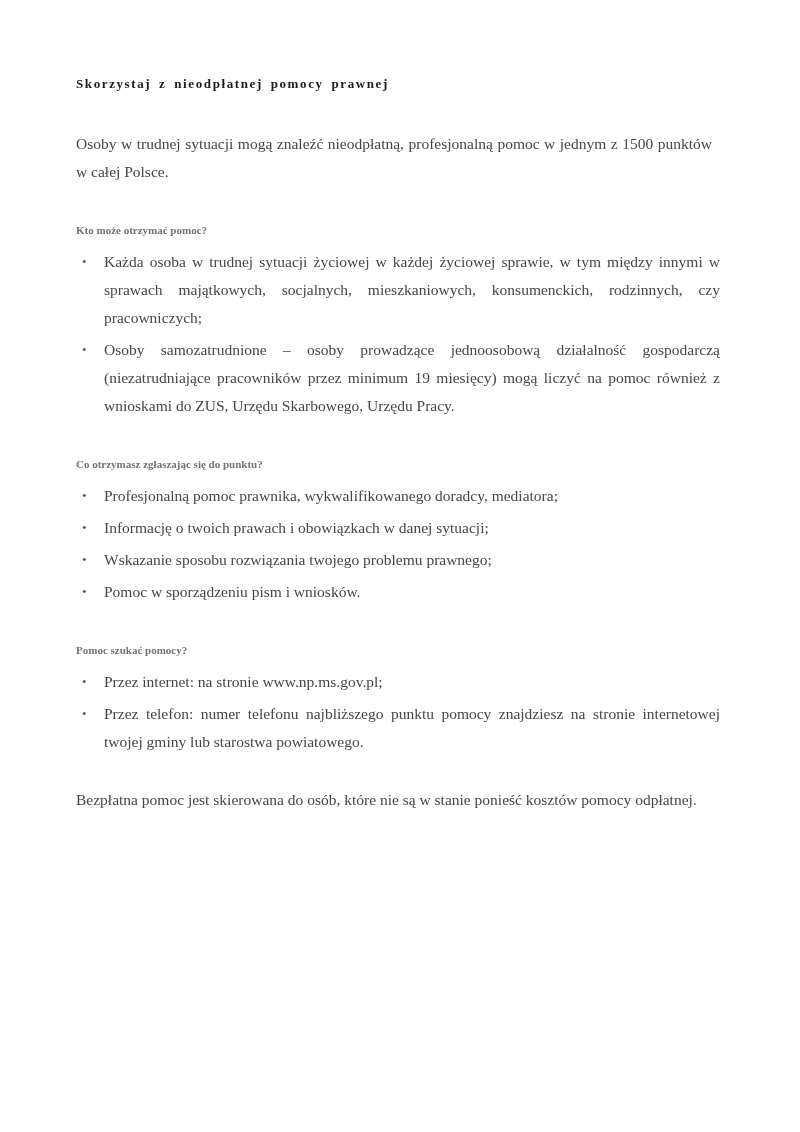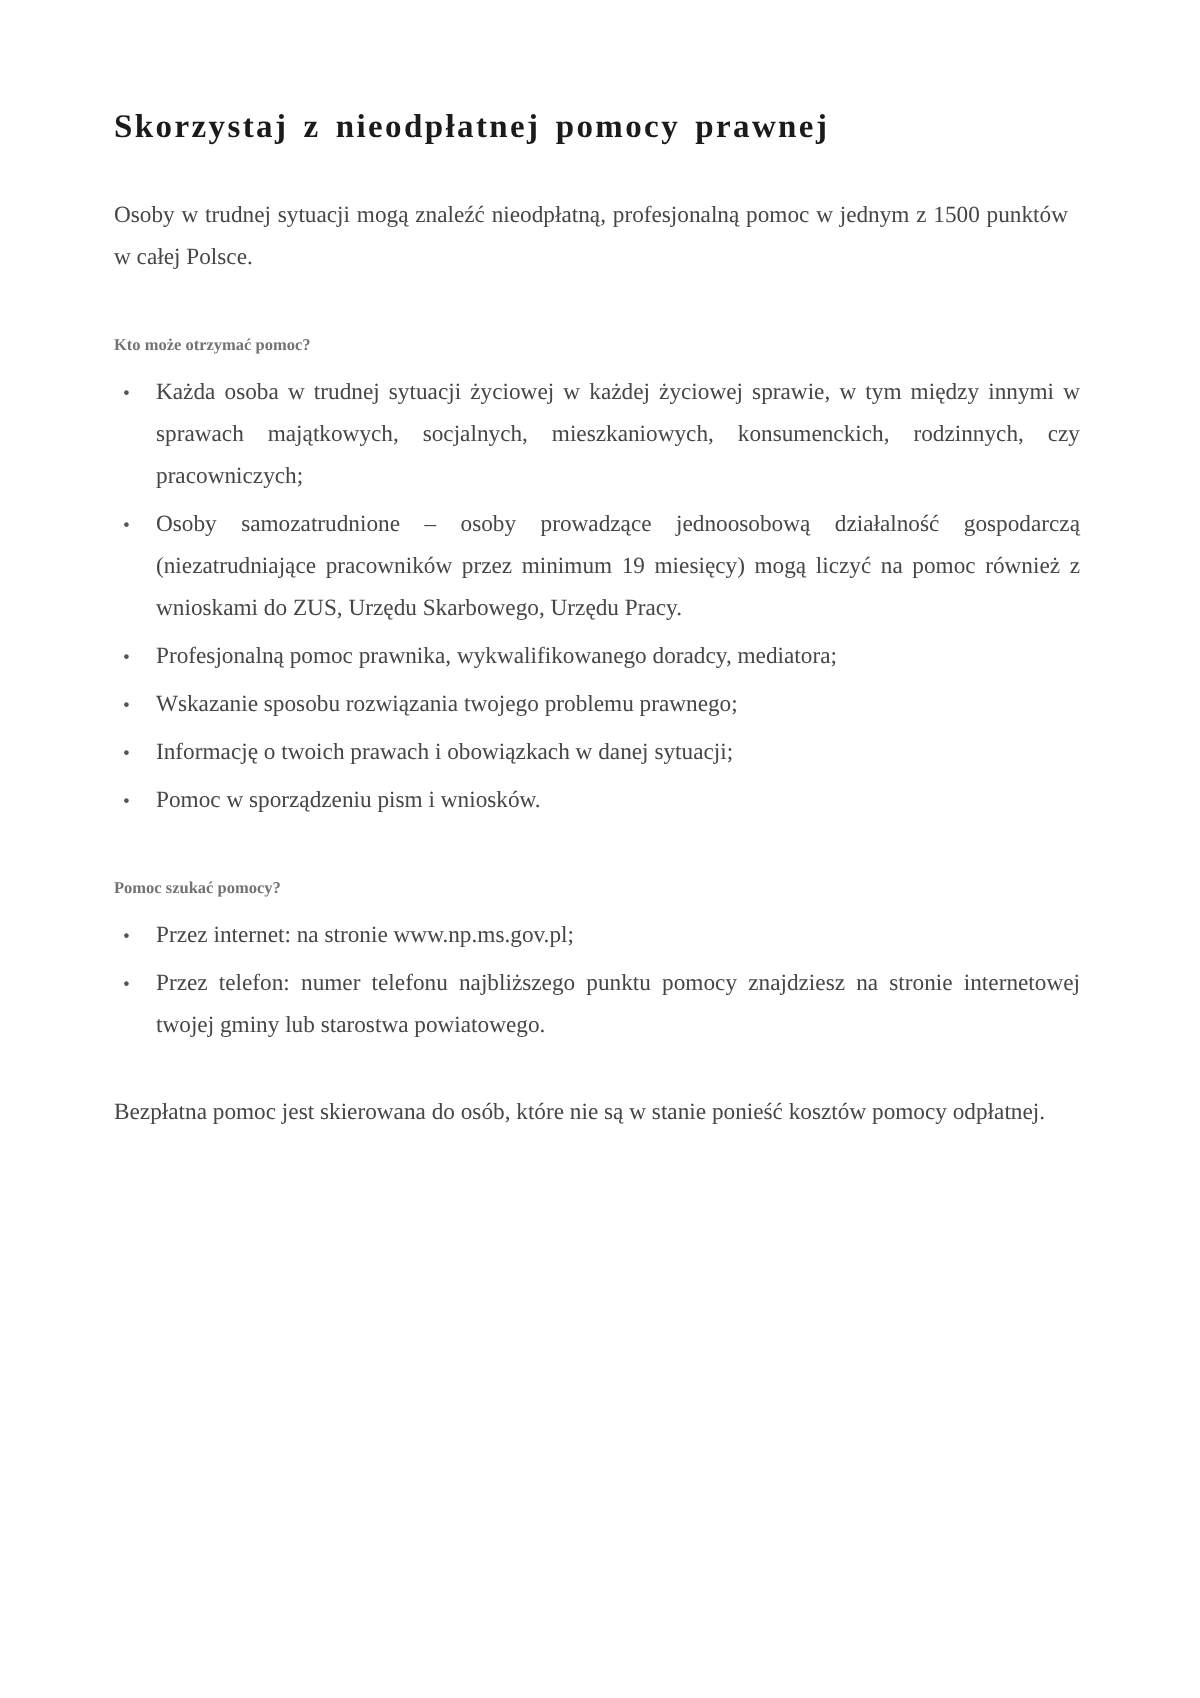--- a/index.html
+++ b/index.html
@@ -11,21 +11,21 @@
     overflow: hidden;
   }
   .page {
     width: 800px;
     height: 1132px;
     padding: 72px 76px 0 76px;
     background: #ffffff;
   }
   .doc-title {
     margin: 0;
-    font-size: 22px;
+    font-size: 13px;
     line-height: 24px;
     font-weight: bold;
     color: #1b1b1b;
     letter-spacing: 1.6px;
     word-spacing: 3px;
   }
   .intro {
     margin: 34px 12px 0 0;
   }
   p, li {
@@ -75,24 +75,25 @@
 
   <section>
     <h2 class="section-heading">Kto może otrzymać pomoc?</h2>
     <ul class="bullet-list">
       <li>Każda osoba w trudnej sytuacji życiowej w każdej życiowej sprawie, w tym między innymi w sprawach majątkowych, socjalnych, mieszkaniowych, konsumenckich, rodzinnych, czy pracowniczych;</li>
       <li>Osoby samozatrudnione – osoby prowadzące jednoosobową działalność gospodarczą (niezatrudniające pracowników przez minimum 19 miesięcy) mogą liczyć na pomoc również z wnioskami do ZUS, Urzędu Skarbowego, Urzędu Pracy.</li>
     </ul>
   </section>
 
   <section>
+    <h2 class="section-heading">Co otrzymasz zgłaszając się do punktu?</h2>
     <ul class="bullet-list">
       <li>Profesjonalną pomoc prawnika, wykwalifikowanego doradcy, mediatora;</li>
+      <li>Informację o twoich prawach i obowiązkach w danej sytuacji;</li>
       <li>Wskazanie sposobu rozwiązania twojego problemu prawnego;</li>
-      <li>Informację o twoich prawach i obowiązkach w danej sytuacji;</li>
       <li>Pomoc w sporządzeniu pism i wniosków.</li>
     </ul>
   </section>
 
   <section>
     <h2 class="section-heading">Pomoc szukać pomocy?</h2>
     <ul class="bullet-list">
       <li>Przez internet: na stronie www.np.ms.gov.pl;</li>
       <li>Przez telefon: numer telefonu najbliższego punktu pomocy znajdziesz na stronie internetowej twojej gminy lub starostwa powiatowego.</li>
     </ul>

